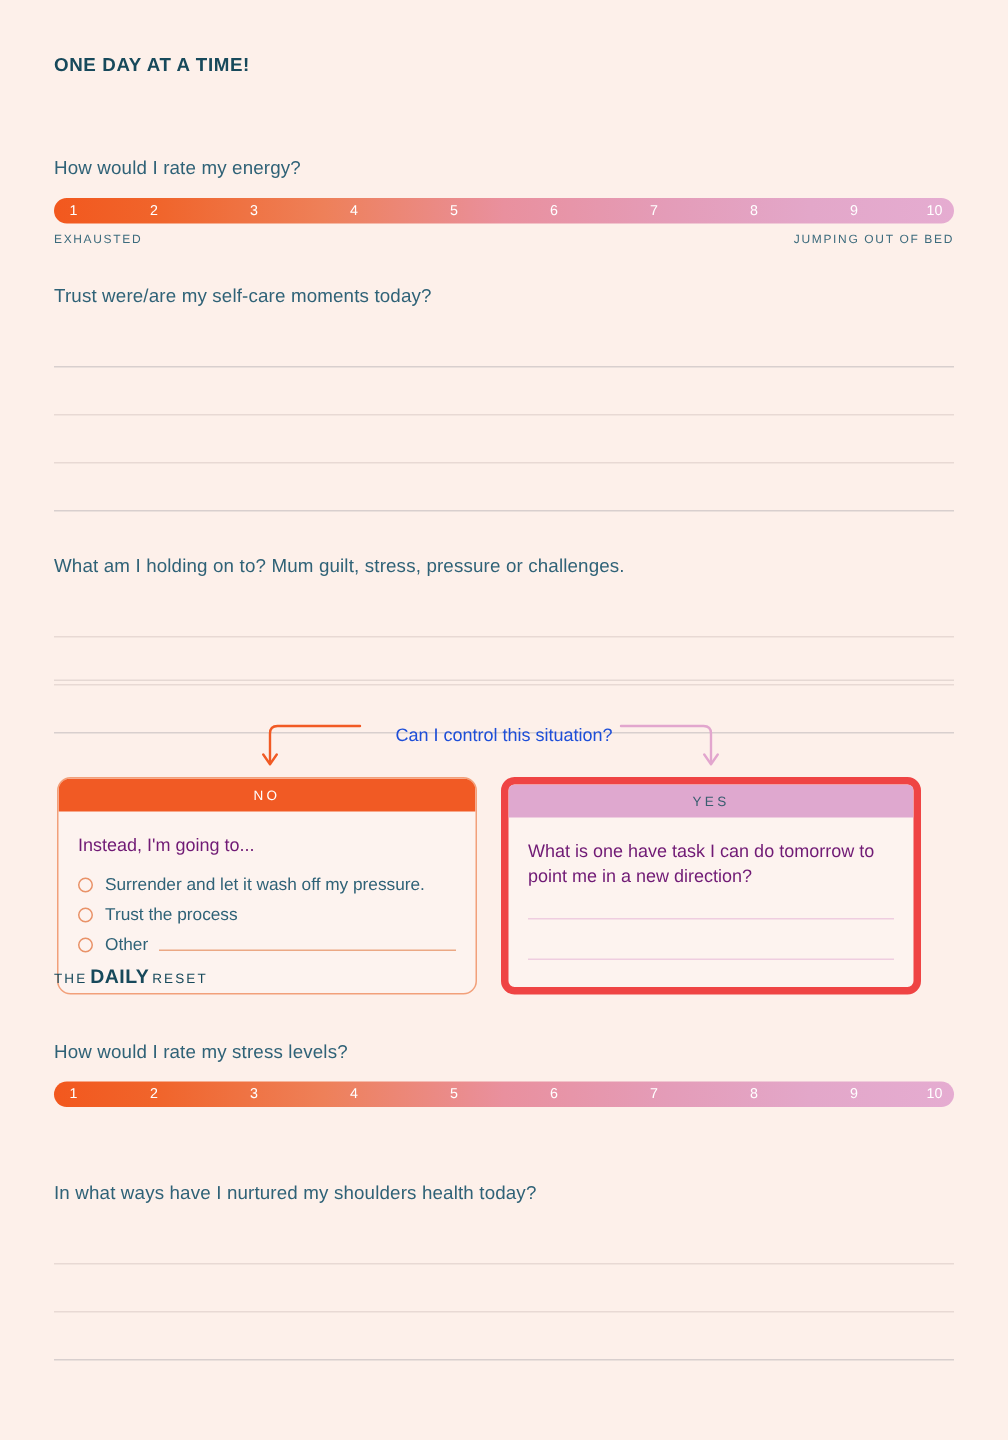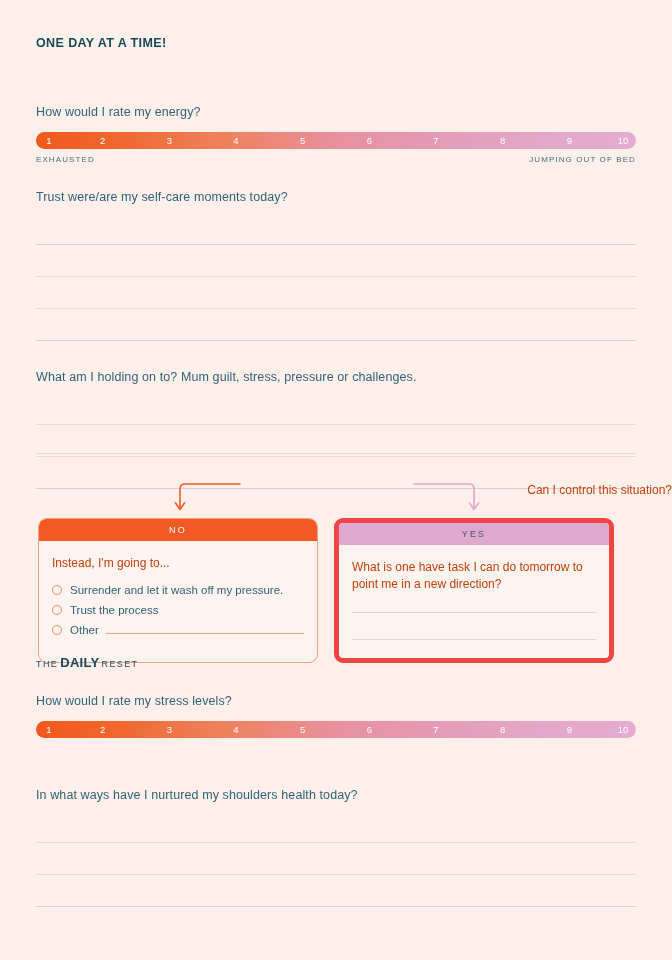--- a/index.html
+++ b/index.html
@@ -93,23 +93,23 @@
     left: 36px;
     width: 600px;
     height: 1px;
     background: #E5D8D3;
   }
 
   
   .branch-question {
     position: absolute;
     left: 0; right: 0;
-    text-align: right;
+    text-align: center;
     font-size: 12px;
-    color: #c2410c;
+    color: #1d4ed8;
   }
 
   .arrow-svg { position: absolute; }
 
   
   .card {
     position: absolute;
     border-radius: 9px;
     overflow: hidden;
     background: #FDF3EF;
@@ -124,21 +124,21 @@
     font-size: 9px;
     letter-spacing: 2.2px;
   }
   .card-header.no  { background: #F15A24; color: #FFFFFF; }
   .card-header.yes { background: #DFA8CF; color: #3A5E70; }
 
   .card-body { padding: 14px 13px 0 13px; }
 
   .card-lead {
     font-size: 12px;
-    color: #c2410c;
+    color: #701a75;
     line-height: 1.45;
   }
 
   
   .opt-list { margin-top: 12px; }
   .opt {
     display: flex;
     align-items: center;
     margin-bottom: 8px;
   }
@@ -175,21 +175,21 @@
   
   .footer-logo {
     position: absolute;
     left: 36px;
     bottom: 40px;
     display: flex;
     align-items: baseline;
     color: #17495B;
   }
   .logo-the   { font-size: 9px; letter-spacing: 1.4px; }
-  .logo-daily { font-size: 13px; font-weight: bold; letter-spacing: 0.3px; margin: 0 2px; }
+  .logo-daily { font-size: 13px; font-weight: bold; letter-spacing: 0.3px; margin: 12px 2px; }
   .logo-reset { font-size: 9px; letter-spacing: 1.4px; }
 </style>
 </head>
 <body>
 
 <div class="page">
 
   <div class="doc-title">ONE DAY AT A TIME!</div>
 
   <div class="scale-block" style="top:104px;">

